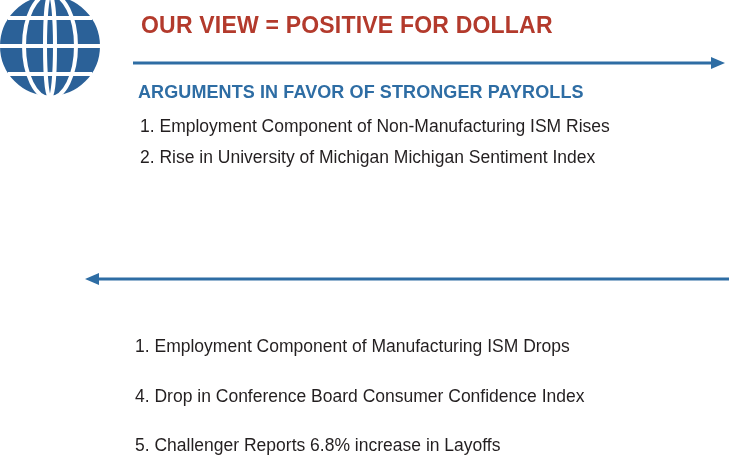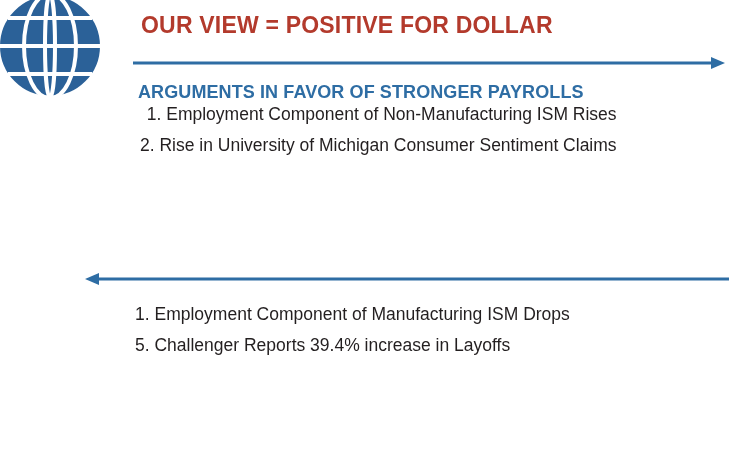--- a/index.html
+++ b/index.html
@@ -66,32 +66,32 @@
 
   
   .arg-list {
     position: absolute;
     list-style: none;
     margin: 0;
     padding: 0;
     color: #231F20;
     font-size: 17.5px;
   }
-  .list-1 { left: 140px; top: 106px; text-align: right; }
+  .list-1 { left: 140px; top: 118px; }
   .list-2 { left: 135px; top: 306px; }
 
   .arg-list li {
     display: block;
     white-space: nowrap;
     line-height: 1;
     margin: 0;
     padding: 0;
   }
   .list-1 li { margin-bottom: 13px; }
-  .list-2 li { margin-bottom: 13px; }
+  .list-2 li { margin-bottom: 13px; margin-top: 32px; }
 
   .num {
     display: inline-block;
     color: #231F20;
   }
   .txt {
     display: inline-block;
     color: #231F20;
   }
 </style>
@@ -128,36 +128,40 @@
 
   <div class="section-heading heading-1">ARGUMENTS IN FAVOR OF STRONGER PAYROLLS</div>
 
   <ul class="arg-list list-1">
     <li>
       <span class="num">1.</span>
       <span class="txt">Employment Component of Non-Manufacturing ISM Rises</span>
     </li>
     <li>
       <span class="num">2.</span>
-      <span class="txt">Rise in University of Michigan Consumer Sentiment Claims</span>
+      <span class="txt">Rise in University of Michigan Michigan Sentiment Index</span>
     </li>
   </ul>
 
 
   <div class="arrow arrow-left">
     <svg width="645" height="14" viewBox="0 0 645 14" xmlns="http://www.w3.org/2000/svg">
       <line x1="15" y1="7" x2="645" y2="7" stroke="#2E6DA4" stroke-width="3.2"></line>
       <polygon points="15,1 1,7 15,13" fill="#2E6DA4"></polygon>
     </svg>
   </div>
 
   <ul class="arg-list list-2">
     <li>
       <span class="num">1.</span>
       <span class="txt">Employment Component of Manufacturing ISM Drops</span>
     </li>
     <li>
+      <span class="num">4.</span>
+      <span class="txt">Drop in Conference Board Consumer Confidence Index</span>
+    </li>
+    <li>
       <span class="num">5.</span>
-      <span class="txt">Challenger Reports 39.4% increase in Layoffs</span>
+      <span class="txt">Challenger Reports 6.8% increase in Layoffs</span>
     </li>
   </ul>
 
 </div>
 
 </body></html>

